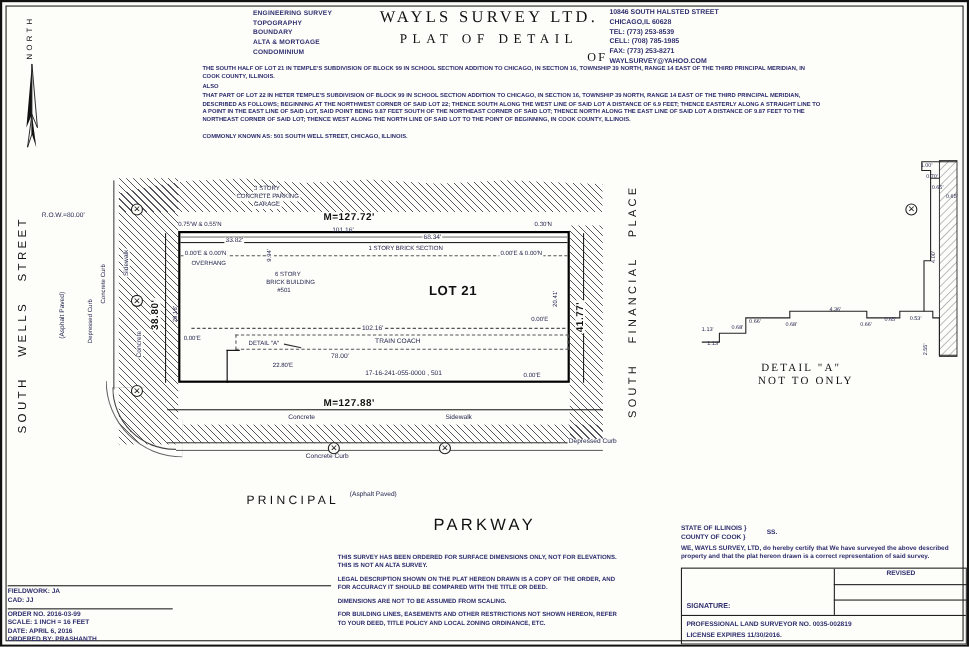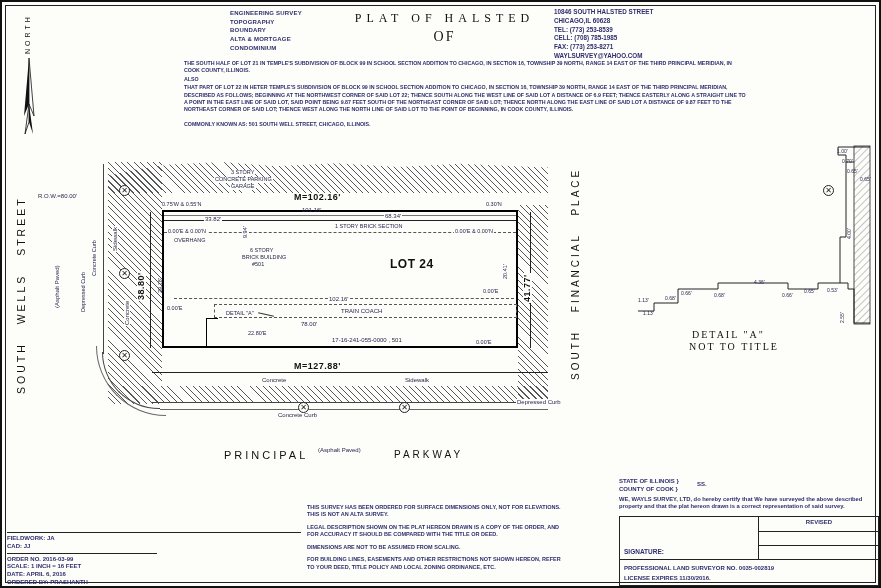--- a/index.html
+++ b/index.html
@@ -10,21 +10,21 @@
            border:2px solid #111; overflow:hidden; color:#1a1a1a; }
   .frame { position:absolute; inset:3px; border:1px solid #222; pointer-events:none; }
 
   
   .hdr-services { position:absolute; left:228px; top:7px; font-size:6px; font-weight:bold;
                   color:#2e2e6e; line-height:1.45; letter-spacing:.2px; }
   .hdr-title { position:absolute; left:335px; top:6px; width:215px; text-align:center;
                font-family:"Liberation Serif", serif; color:#111; }
   .hdr-title .company { font-size:15px; letter-spacing:3px; }
   .hdr-title .plat    { font-size:12px; letter-spacing:5px; margin-top:3px; }
-  .hdr-title .of      { font-size:14px;  letter-spacing:2px; margin-top:3px; }
+  .hdr-title .of      { font-size:11px;  letter-spacing:2px; margin-top:3px;text-align:right; }
   .hdr-contact { position:absolute; left:552px; top:6px; font-size:6.3px; font-weight:bold;
                  color:#2e2e6e; line-height:1.4; }
 
   
   .legal { position:absolute; left:182px; top:58px; width:563px; font-size:5.3px;
            font-weight:bold; color:#2e2e6e; line-height:1.4; }
   .legal p { margin:0; }
   .legal .also { margin:1px 0; }
   .legal .commonly { margin-top:7px; }
 
@@ -89,21 +89,22 @@
 
   <div class="hdr-services">
       <div>ENGINEERING SURVEY</div>
       <div>TOPOGRAPHY</div>
       <div>BOUNDARY</div>
       <div>ALTA &amp; MORTGAGE</div>
       <div>CONDOMINIUM</div>
     </div>
 
   <div class="hdr-title">
-    <div class="plat">PLAT  OF  HALSTED</div>
+    <div class="company">WAYLS  SURVEY  LTD.</div>
+    <div class="plat">PLAT  OF  DETAIL</div>
     <div class="of">OF</div>
   </div>
 
   <div class="hdr-contact">
       <div>10846 SOUTH HALSTED STREET</div>
       <div>CHICAGO,IL 60628</div>
       <div>TEL: (773) 253-8539</div>
       <div>CELL: (708) 785-1985</div>
       <div>FAX: (773) 253-8271</div>
       <div>WAYLSURVEY@YAHOO.COM</div>
@@ -147,43 +148,43 @@
       <pattern id="hp" width="5" height="5" patternUnits="userSpaceOnUse" patternTransform="rotate(45)">
         <line x1="0" y1="0" x2="0" y2="5" stroke="#54555e" stroke-width="0.7"></line>
       </pattern>
     </defs>
     <rect x="237" y="2" width="16" height="178" fill="url(#hp)" stroke="#222" stroke-width="0.8"></rect>
     <path d="M253,3 L221,3 L221,11 L229,11 L229,18 L237,18" fill="none" stroke="#222" stroke-width="1"></path>
     <path d="M229,18 L229,93 L223,93 L223,139 L201,139 L201,145 L171,145 L171,139 L101,139 L101,145 L61,145 L61,159 L37,159 L37,167 L21,167" fill="none" stroke="#222" stroke-width="1"></path>
     <path d="M223,139 L231,139 L231,145 L237,145 L237,179 L253,179" fill="none" stroke="#222" stroke-width="1"></path>
   </svg>
   <div class="detail-title" style="left:690px;top:327px;">DETAIL  "A"</div>
-  <div class="detail-title" style="left:687px;top:339px;">NOT TO TITLE</div>
+  <div class="detail-title" style="left:687px;top:339px;">NOT TO ONLY</div>
 
   <div id="drawing-labels" class="geo" style="inset:0;">
       <div class="dlabel street" style="left: 22px; top: 52px; font-size: 7px; transform: rotate(-90deg);">NORTH</div>
       <div class="dlabel" style="left: 36px; top: 191px; font-size: 6px;">R.O.W.=80.00'</div>
       <div class="dlabel bgw" style="left: 228px; top: 168px; font-size: 5.5px;">3 STORY</div>
       <div class="dlabel bgw" style="left: 212px; top: 175px; font-size: 5.5px;">CONCRETE PARKING</div>
       <div class="dlabel bgw" style="left: 228px; top: 182px; font-size: 5.5px;">GARAGE</div>
       <div class="dlabel" style="left: 160px; top: 200px; font-size: 5.5px;">0.75'W &amp; 0.55'N</div>
-      <div class="dlabel big" style="left: 292px; top: 191px; font-size: 9px;">M=102.16'</div>
+      <div class="dlabel big" style="left: 292px; top: 191px; font-size: 9px;">M=127.72'</div>
       <div class="dlabel" style="left: 300px; top: 205px; font-size: 6px;">101.16'</div>
       <div class="dlabel bgw" style="left: 382px; top: 211px; font-size: 6px;">68.34'</div>
       <div class="dlabel" style="left: 484px; top: 200px; font-size: 5.5px;">0.30'N</div>
       <div class="dlabel bgw" style="left: 202px; top: 214px; font-size: 6px;">33.82'</div>
       <div class="dlabel bgw" style="left: 332px; top: 222px; font-size: 5.5px;">1 STORY BRICK SECTION</div>
       <div class="dlabel bgw" style="left: 165px; top: 227px; font-size: 5.5px;">0.00'E &amp; 0.00'N</div>
       <div class="dlabel" style="left: 172px; top: 236px; font-size: 5.5px;">OVERHANG</div>
       <div class="dlabel bgw" style="left: 241px; top: 237px; font-size: 5.5px; transform: rotate(-90deg);">9.94'</div>
       <div class="dlabel bgw" style="left: 452px; top: 227px; font-size: 5.5px;">0.00'E &amp; 0.00'N</div>
       <div class="dlabel" style="left: 248px; top: 246px; font-size: 5.5px;">6 STORY</div>
       <div class="dlabel" style="left: 240px; top: 253px; font-size: 5.5px;">BRICK BUILDING</div>
       <div class="dlabel" style="left: 250px; top: 260px; font-size: 5.5px;">#501</div>
-      <div class="dlabel big" style="left: 388px; top: 256px; font-size: 12px;">LOT 24</div>
+      <div class="dlabel big" style="left: 388px; top: 256px; font-size: 12px;">LOT 21</div>
       <div class="dlabel big bgw" style="left: 135px; top: 299px; font-size: 9px; transform: rotate(-90deg);">38.80'</div>
       <div class="dlabel" style="left: 156px; top: 291px; font-size: 5.5px; transform: rotate(-90deg);">29.18'</div>
       <div class="dlabel" style="left: 501px; top: 277px; font-size: 5.5px; transform: rotate(-90deg);">20.41'</div>
       <div class="dlabel big bgw" style="left: 521px; top: 301px; font-size: 9px; transform: rotate(-90deg);">41.77'</div>
       <div class="dlabel" style="left: 481px; top: 287px; font-size: 5.5px;">0.00'E</div>
       <div class="dlabel bgw" style="left: 326px; top: 294px; font-size: 6px;">102.16'</div>
       <div class="dlabel" style="left: 165px; top: 304px; font-size: 5.5px;">0.00'E</div>
       <div class="dlabel" style="left: 224px; top: 309px; font-size: 5.5px;">DETAIL "A"</div>
       <div class="dlabel bgw" style="left: 338px; top: 306px; font-size: 6px;">TRAIN COACH</div>
       <div class="dlabel" style="left: 299px; top: 319px; font-size: 6px;">78.00'</div>
@@ -196,21 +197,21 @@
       <div class="dlabel" style="left: 276px; top: 410px; font-size: 6px;">Concrete Curb</div>
       <div class="dlabel bgw" style="left: 514px; top: 397px; font-size: 6px;">Depressed Curb</div>
       <div class="dlabel bgw" style="left: 110px; top: 250px; font-size: 6px; transform: rotate(-90deg);">Sidewalk</div>
       <div class="dlabel bgw" style="left: 122px; top: 324px; font-size: 6px; transform: rotate(-90deg);">Concrete</div>
       <div class="dlabel" style="left: 90px; top: 274px; font-size: 5.5px; transform: rotate(-90deg);">Concrete Curb</div>
       <div class="dlabel" style="left: 79px; top: 310px; font-size: 5.5px; transform: rotate(-90deg);">Depressed Curb</div>
       <div class="dlabel" style="left: 52px; top: 306px; font-size: 6px; transform: rotate(-90deg);">(Asphalt Paved)</div>
       <div class="dlabel street" style="left: 14px; top: 392px; font-size: 10.5px; transform: rotate(-90deg);">SOUTH  WELLS  STREET</div>
       <div class="dlabel street" style="left: 569px; top: 378px; font-size: 10px; transform: rotate(-90deg);">SOUTH  FINANCIAL  PLACE</div>
       <div class="dlabel street" style="left: 222px; top: 448px; font-size: 11px;">PRINCIPAL</div>
-      <div class="dlabel street" style="left: 392px; top: 448px; font-size: 10px;">PARKWAY</div>
+      <div class="dlabel street" style="left: 392px; top: 468px; font-size: 15px;">PARKWAY</div>
       <div class="dlabel" style="left: 316px; top: 445px; font-size: 6px;">(Asphalt Paved)</div>
     </div>
   <div id="detail-labels" class="geo" style="inset:0;">
       <div class="dlabel" style="left: 835px; top: 147px; font-size: 5px;">1.00'</div>
       <div class="dlabel" style="left: 840px; top: 157px; font-size: 5px;">0.70'</div>
       <div class="dlabel" style="left: 845px; top: 167px; font-size: 5px;">0.65'</div>
       <div class="dlabel" style="left: 858px; top: 175px; font-size: 5px;">0.65'</div>
       <div class="dlabel" style="left: 845px; top: 237px; font-size: 5px; transform: rotate(-90deg);">4.00'</div>
       <div class="dlabel" style="left: 752px; top: 278px; font-size: 5px;">4.36'</div>
       <div class="dlabel" style="left: 802px; top: 287px; font-size: 5px;">0.65'</div>

